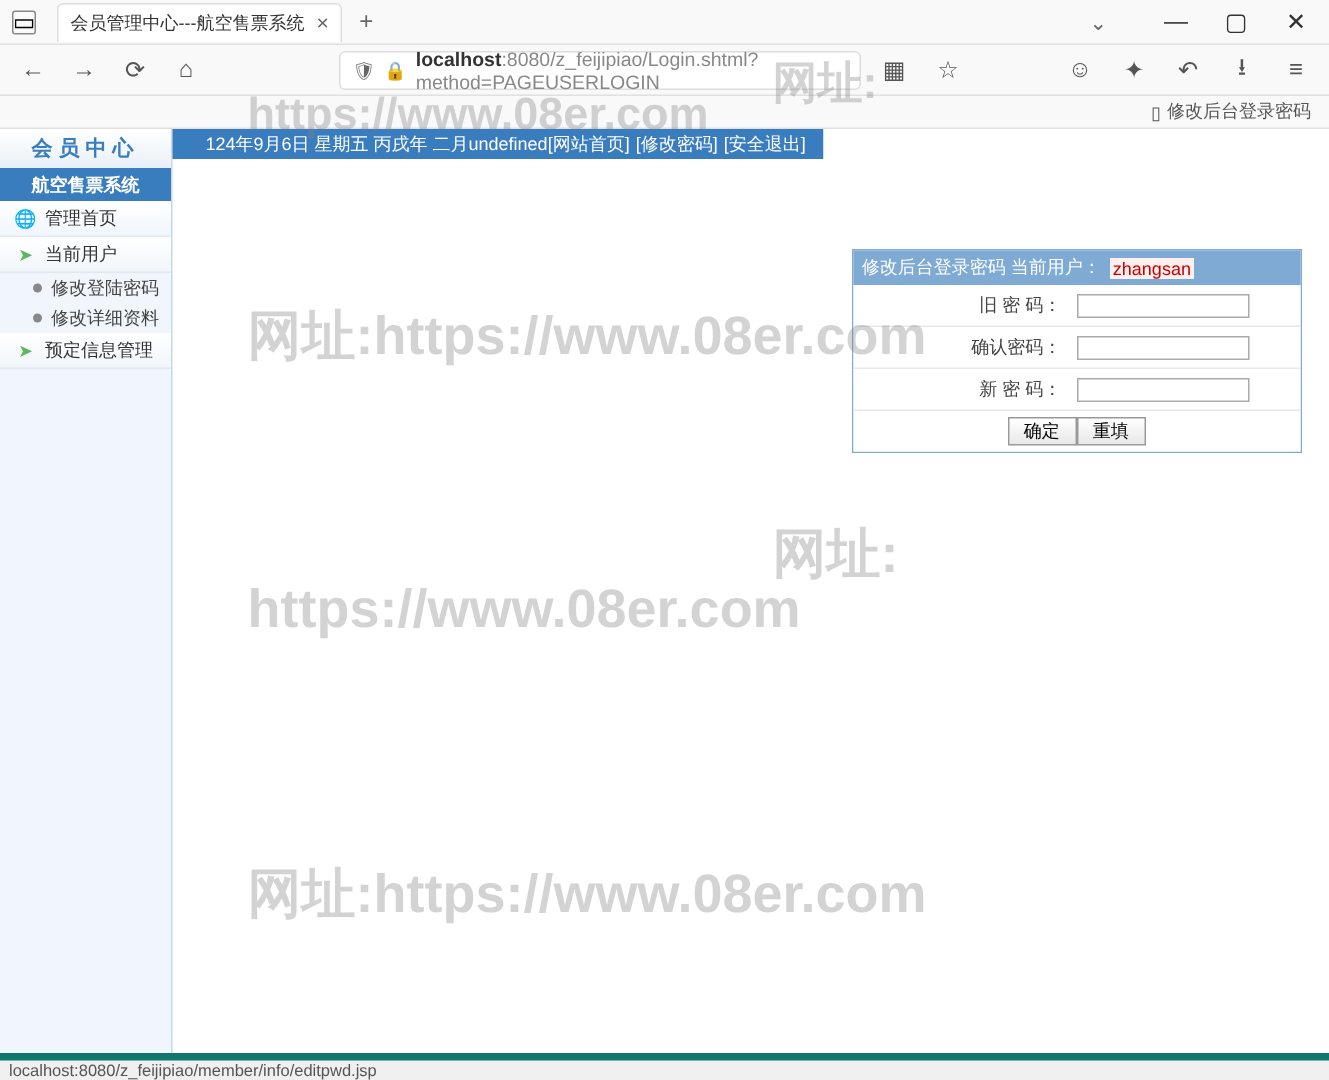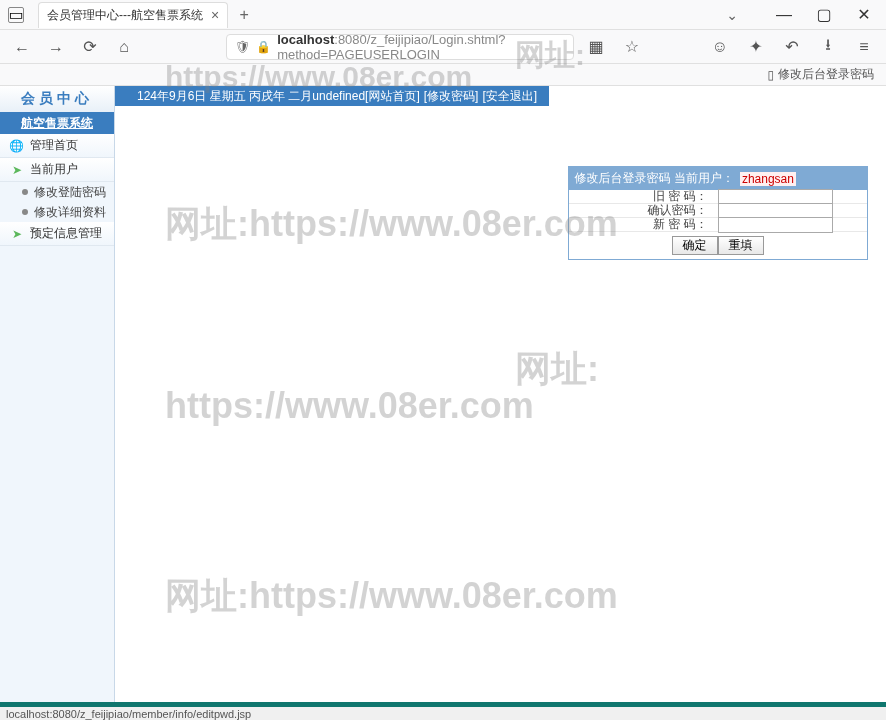--- a/index.html
+++ b/index.html
@@ -26,42 +26,42 @@
     .toolbar-icon { width: 24px; height: 24px; display: flex; align-items: center; justify-content: center; color: #555; cursor: pointer; }
     
     .bookmark-bar { height: 22px; background: #f9f9fa; display: flex; align-items: center; justify-content: flex-end; padding: 0 12px; font-size: 12px; color: #555; border-bottom: 1px solid #e0e0e0; }
     .bookmark-item { display: flex; align-items: center; gap: 4px; cursor: pointer; }
     
     
     .app-wrapper { display: flex; height: calc(100% - 30px - 34px - 22px - 18px); }
     
     .sidebar { width: 115px; background: #f0f6fc; border-right: 1px solid #c8d8e8; display: flex; flex-direction: column; font-size: 12px; }
     .sidebar-logo { height: 26px; display: flex; align-items: center; justify-content: center; background: linear-gradient(#fff, #e8f0f8); color: #3a7dbf; font-weight: bold; font-size: 14px; letter-spacing: 4px; }
-    .sidebar-subtitle { height: 22px; display: flex; align-items: center; justify-content: center; color: #fff; font-size: 12px; background: #3a7dbf; font-weight: bold; text-decoration: underline; }
+    .sidebar-subtitle { height: 22px; display: flex; align-items: center; justify-content: center; color: #fff; font-size: 12px; background: #3a7dbf; font-weight: bold; }
     
     .top-banner { height: 20px; background: #3a7dbf; color: #fff; display: flex; align-items: center; padding: 0 12px; font-size: 12px; }
     .banner-date { flex: 1; text-align: center; }
     .banner-links { display: flex; gap: 4px; }
     .banner-links span { cursor: pointer; }
     
     .nav-item { height: 24px; display: flex; align-items: center; padding: 0 10px; gap: 6px; cursor: pointer; color: #333; border-bottom: 1px solid #e0e8f0; background: linear-gradient(#fff, #f0f6fc); }
     .nav-icon { width: 14px; height: 14px; display: inline-flex; align-items: center; justify-content: center; }
     .nav-icon.globe { color: #4a90d0; }
     .nav-icon.arrow { color: #5cb85c; font-size: 12px; }
     .nav-bullet { width: 6px; height: 6px; border-radius: 50%; background: #888; }
     .nav-sub { padding-left: 22px; height: 20px; display: flex; align-items: center; gap: 6px; cursor: pointer; color: #444; font-size: 12px; }
     
     .main-area { flex: 1; background: #fff; position: relative; }
     
     .form-panel { width: 300px; margin: 80px auto 0; border: 1px solid #7faad4; font-size: 12px; }
     .form-header { background: #7faad4; color: #fff; padding: 3px 6px; display: flex; gap: 6px; align-items: center; }
     .form-header .user { color: #cc0000; background: #fff0f0; padding: 0 2px; }
     .form-header .hint { color: #fff; }
     .form-body { background: #fff; }
-    .form-row { display: flex; align-items: center; border-bottom: 1px solid #e8e8e8; height: 14px; }
+    .form-row { display: flex; align-items: center; border-bottom: 1px solid #e8e8e8; height: 28px; }
     .form-label { width: 145px; text-align: right; padding-right: 6px; color: #444; }
     .form-input-cell { flex: 1; padding: 1px 4px; }
     .form-input-cell input { width: 115px; border: 1px solid #aaa; height: 16px; font-size: 12px; padding: 0 2px; }
     .form-buttons { text-align: center; padding: 4px; display: flex; justify-content: center; }
     .form-buttons button { padding: 0px 10px; font-size: 12px; cursor: pointer; border: 1px solid #999; background: linear-gradient(#fff,#e8e8e8); }
     
     .watermark { position: absolute; color: rgba(130,130,130,0.35); font-size: 36px; font-weight: bold; pointer-events: none; white-space: nowrap; font-family: "SimHei", Arial; z-index: 5; }
     
     .status-bar { height: 18px; background: #f0f0f0; border-top: 5px solid #0f766e; font-size: 11px; color: #555; padding: 0 6px; display: flex; align-items: center; position: absolute; bottom: 0; left: 0; right: 0; }
     

